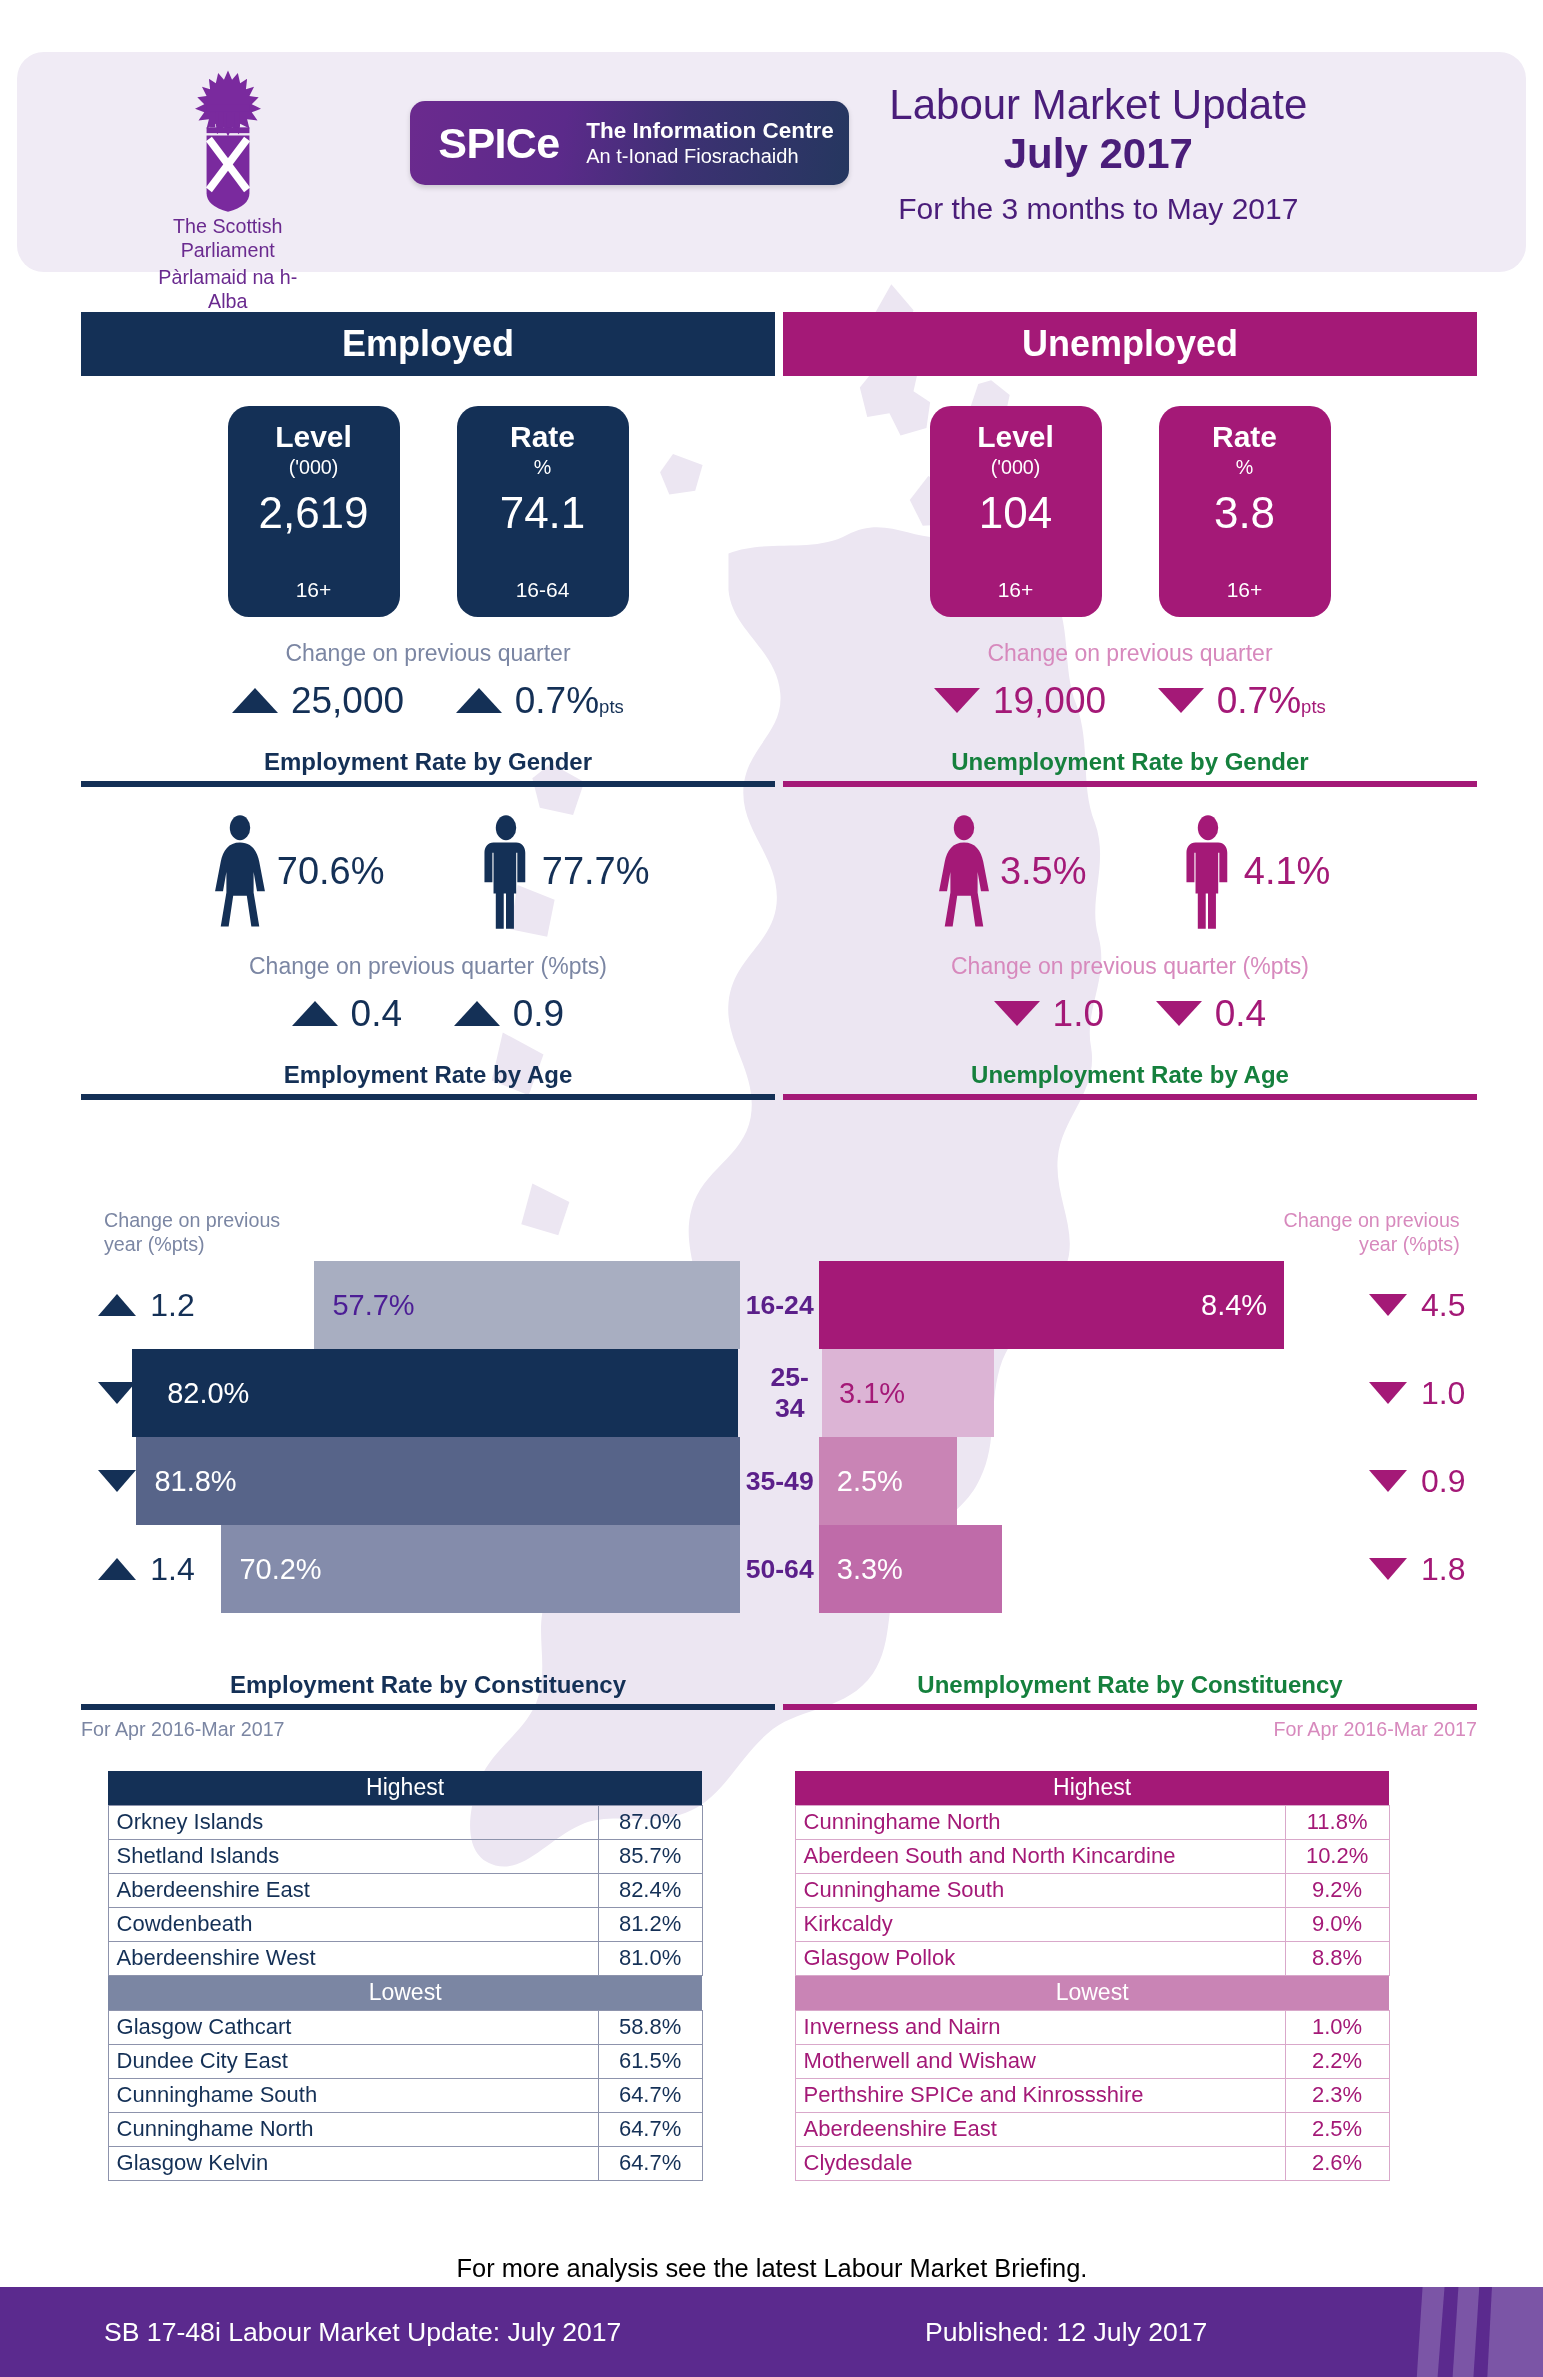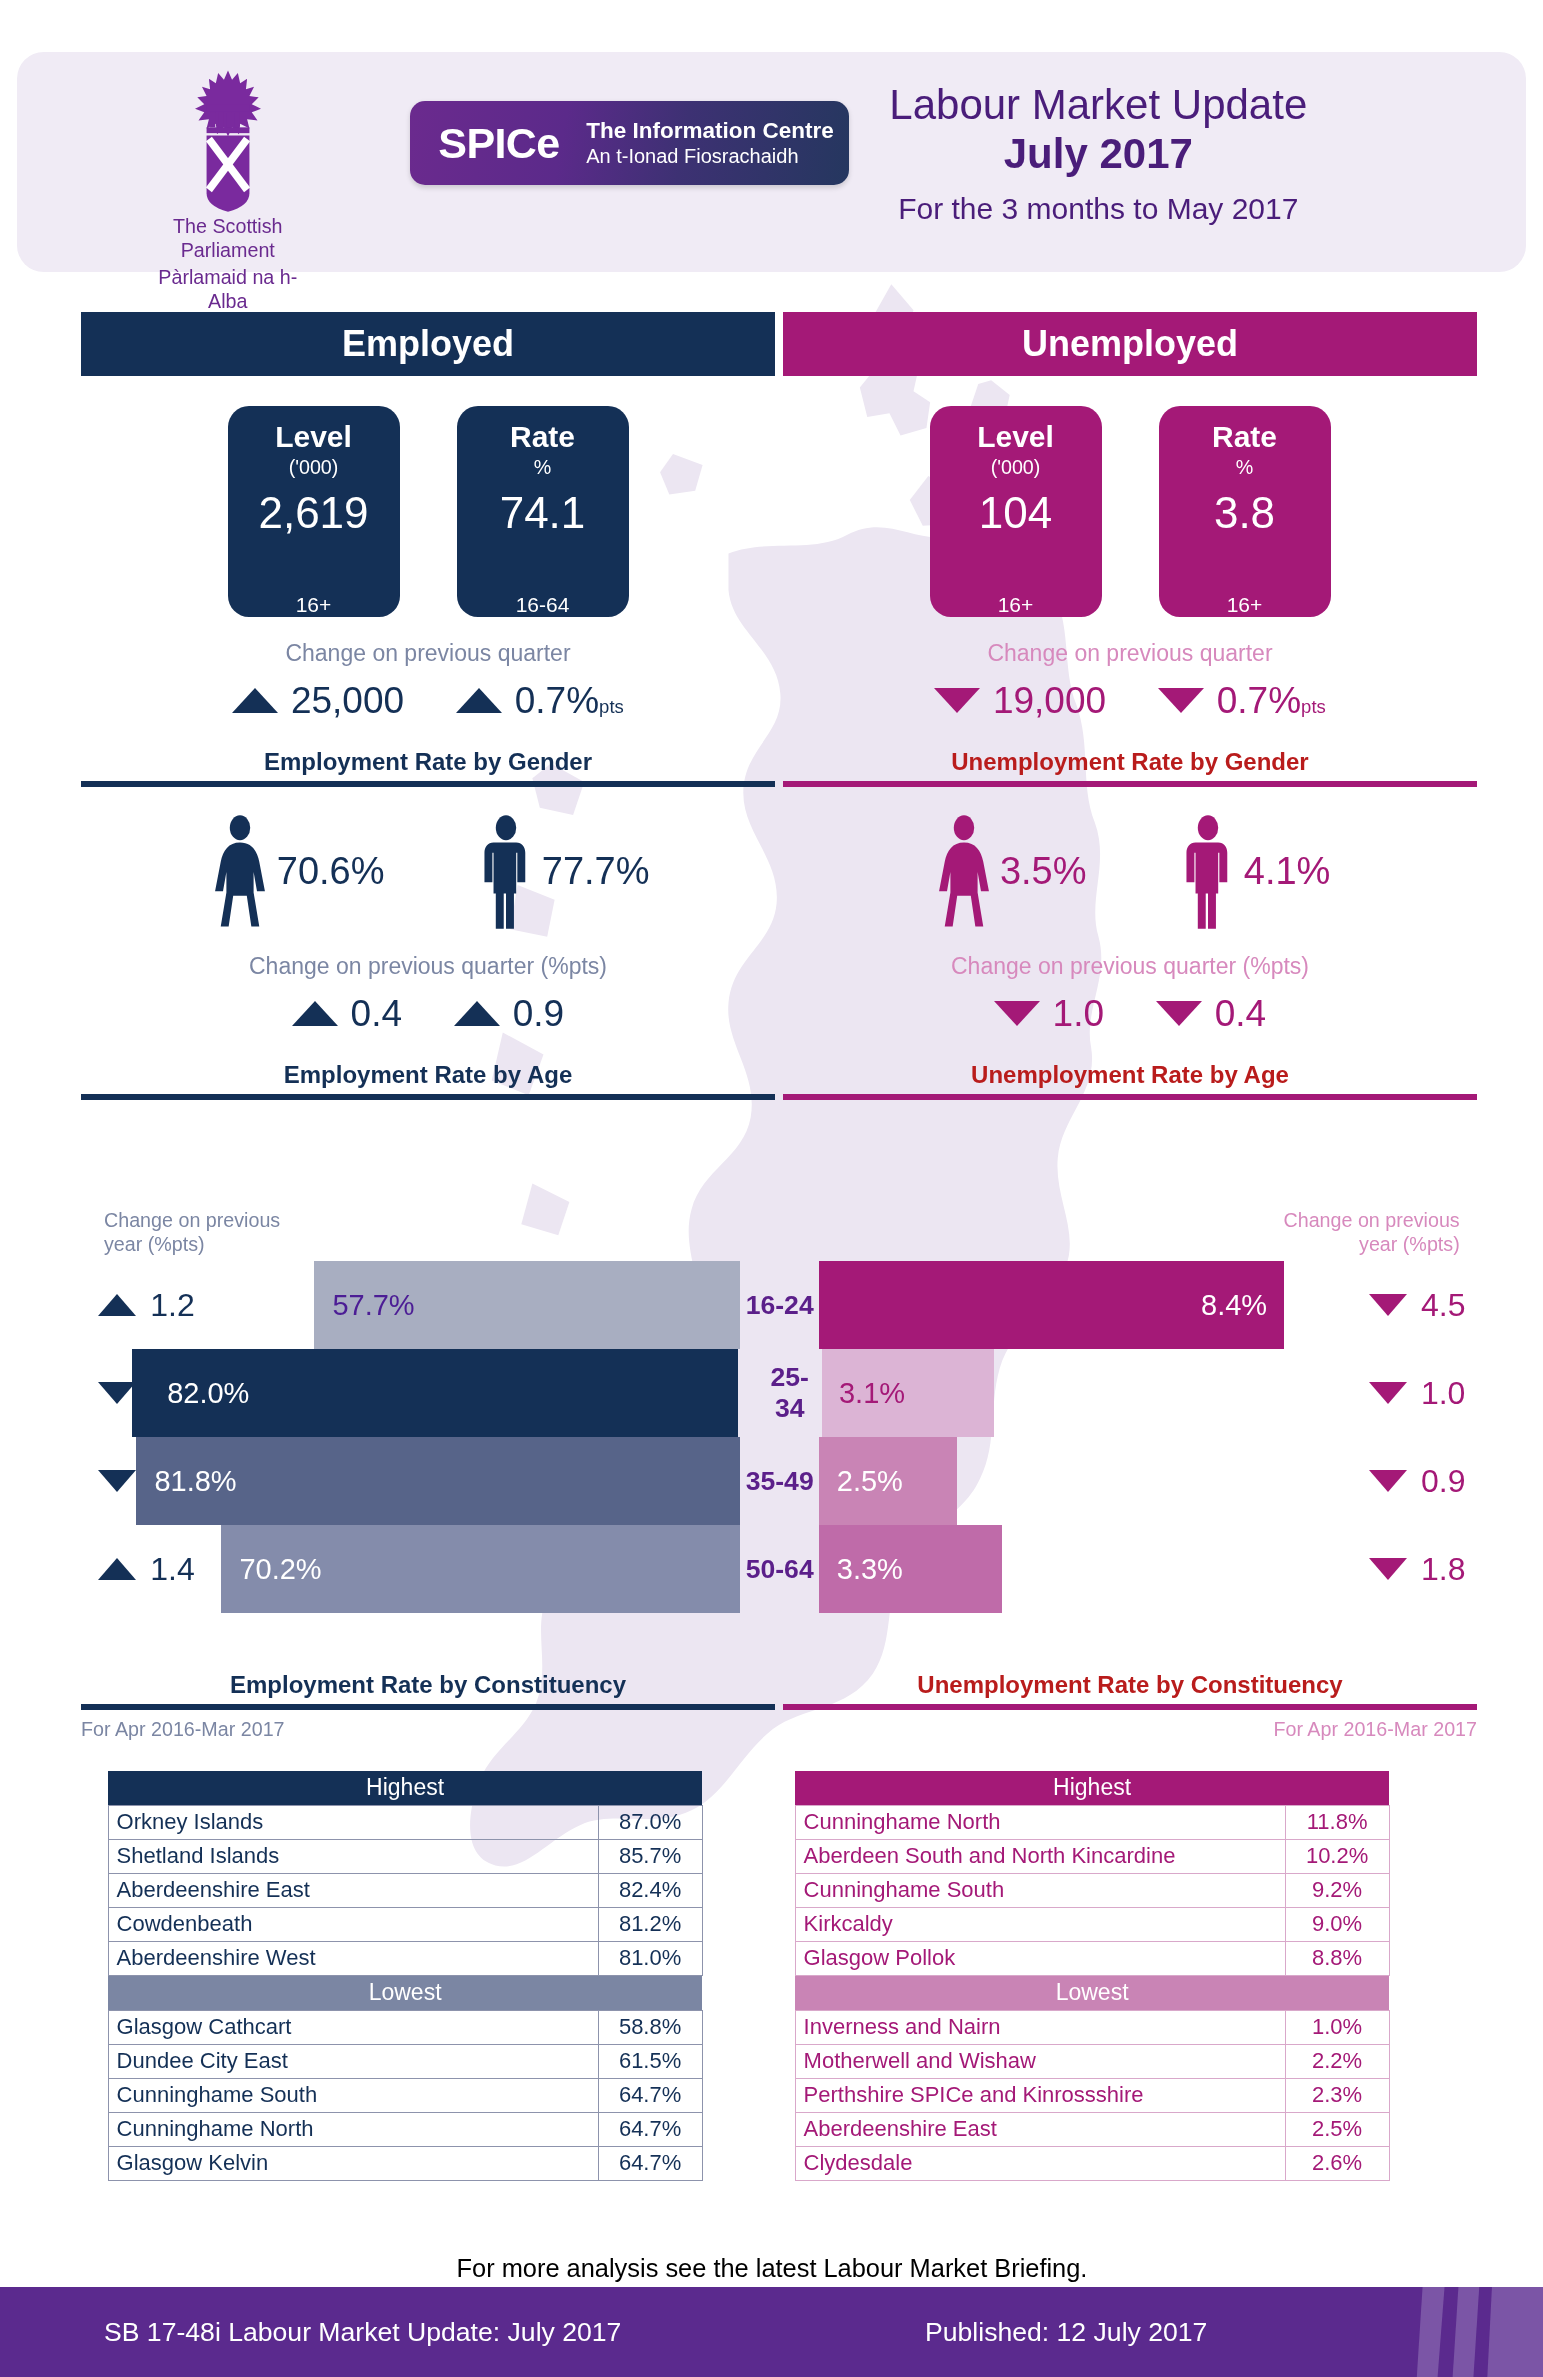--- a/index.html
+++ b/index.html
@@ -58,40 +58,40 @@
   .stats{ display:flex; justify-content:center; gap:57px; margin-top:30px; }
   .statbox{
     width:172px; height:211px; border-radius:21px; color:#fff;
     display:flex; flex-direction:column; align-items:center; padding-top:12.7px;
   }
   .statbox.emp{ background:#143056; }
   .statbox.unemp{ background:#a41977; }
   .statbox .lbl{ font-size:30px; font-weight:700; line-height:35px; }
   .statbox .unit{ font-size:19.7px; font-weight:400; line-height:26.6px; }
   .statbox .val{ font-size:44px; font-weight:400; line-height:55px; margin-top:4.6px;}
-  .statbox .age{ font-size:21px; font-weight:400; margin-top:auto; }
+  .statbox .age{ font-size:21px; font-weight:400; margin-top:auto; margin-bottom:15px;}
 
   
   .chg-cap{ text-align:center; font-size:23px; margin-top:23px; }
   .chg-cap.emp{ color:#7b86a3; }
   .chg-cap.unemp{ color:#d789bd; }
   .chg-row{ display:flex; justify-content:center; gap:52px; margin-top:12.7px; align-items:center;}
   .chg-item{ display:flex; align-items:center; gap:12.7px; }
   .tri{ width:0;height:0; }
   .tri.up.emp{ border-left:23px solid transparent;border-right:23px solid transparent;border-bottom:25.4px solid #143056;}
   .tri.down.unemp{ border-left:23px solid transparent;border-right:23px solid transparent;border-top:25.4px solid #a41977;}
   .chg-val{ font-size:37px; }
   .chg-val.emp{ color:#143056; }
   .chg-val.unemp{ color:#a41977; }
   .chg-val .sm{ font-size:18.5px; }
 
   
   .sec-head{ text-align:center; font-size:24px; font-weight:700; margin-top:26.6px; }
   .sec-head.emp{ color:#143056; }
-  .sec-head.unemp{ color:#b91c1c; }
+  .sec-head.unemp{ color:#15803d; }
   .sec-rule{ height:6.4px; margin-top:4.6px; }
   .sec-rule.emp{ background:#143056; }
   .sec-rule.unemp{ background:#a41977; }
 
   
   .gender-row{ display:flex; justify-content:center; gap:87px; margin-top:26.6px; }
   .gitem{ display:flex; align-items:center; gap:2.3px; }
   .gitem .pct{ font-size:38px; }
   .gitem.emp .pct{ color:#143056; }
   .gitem.unemp .pct{ color:#a41977; }

